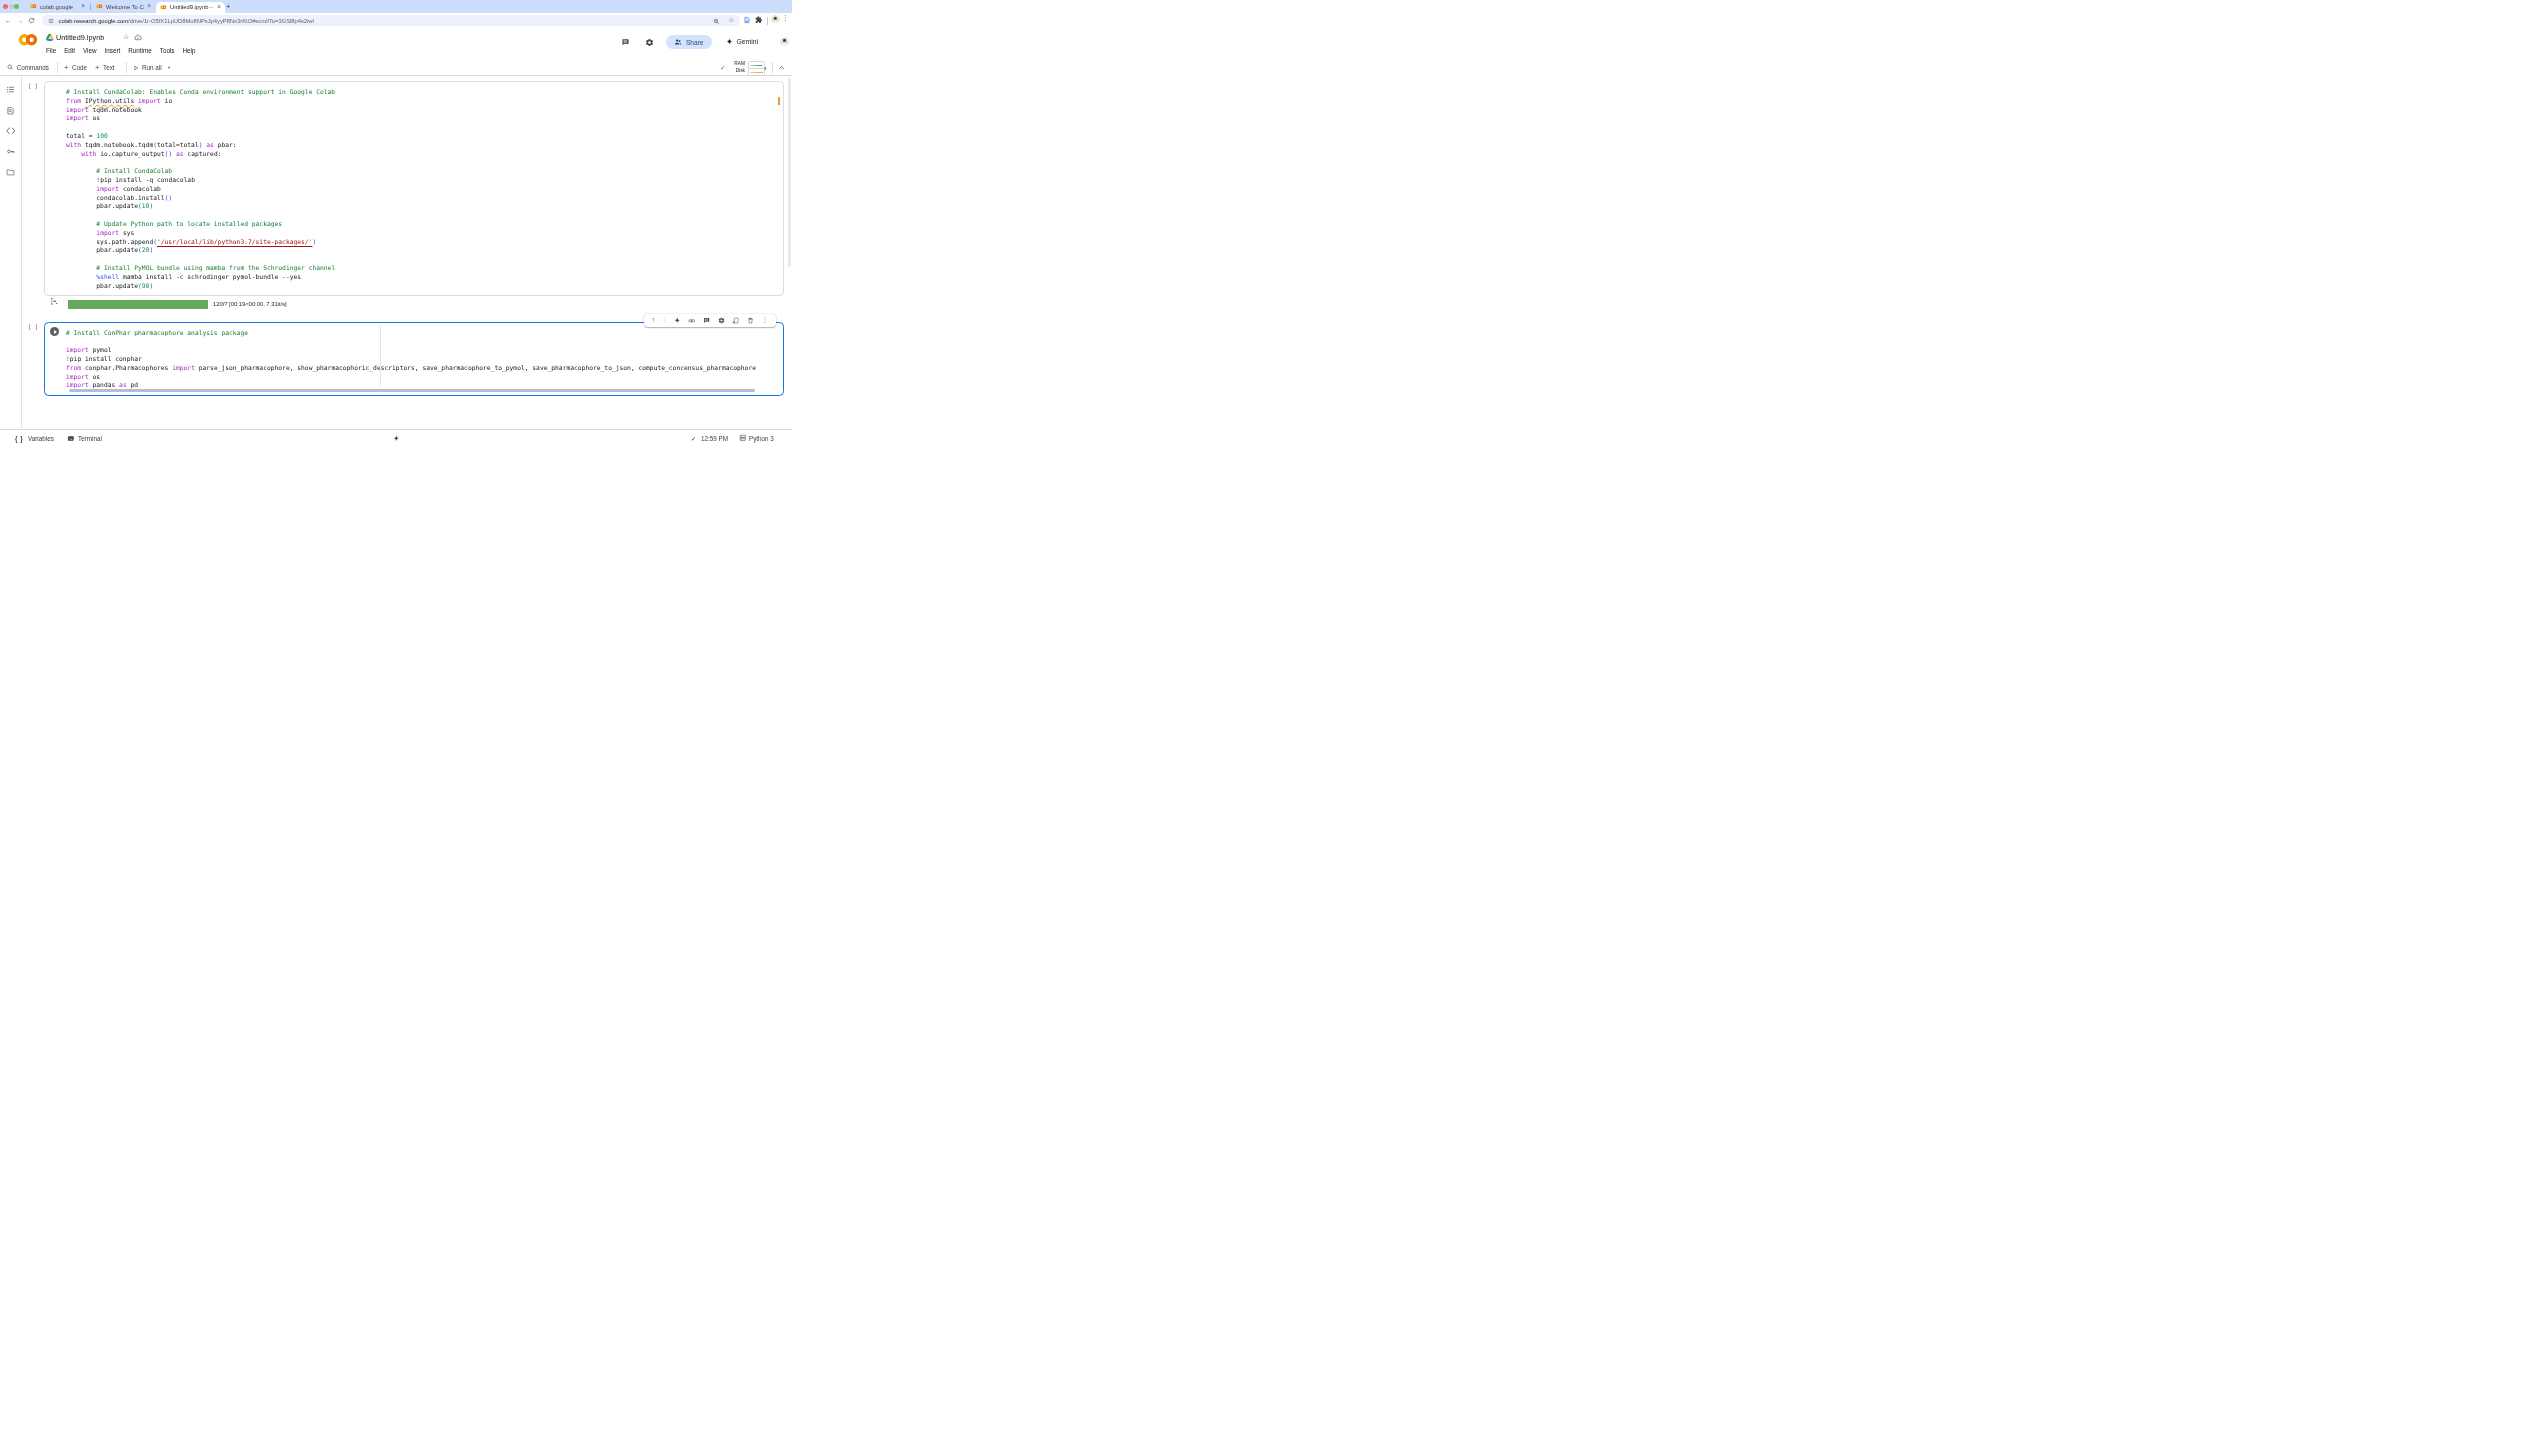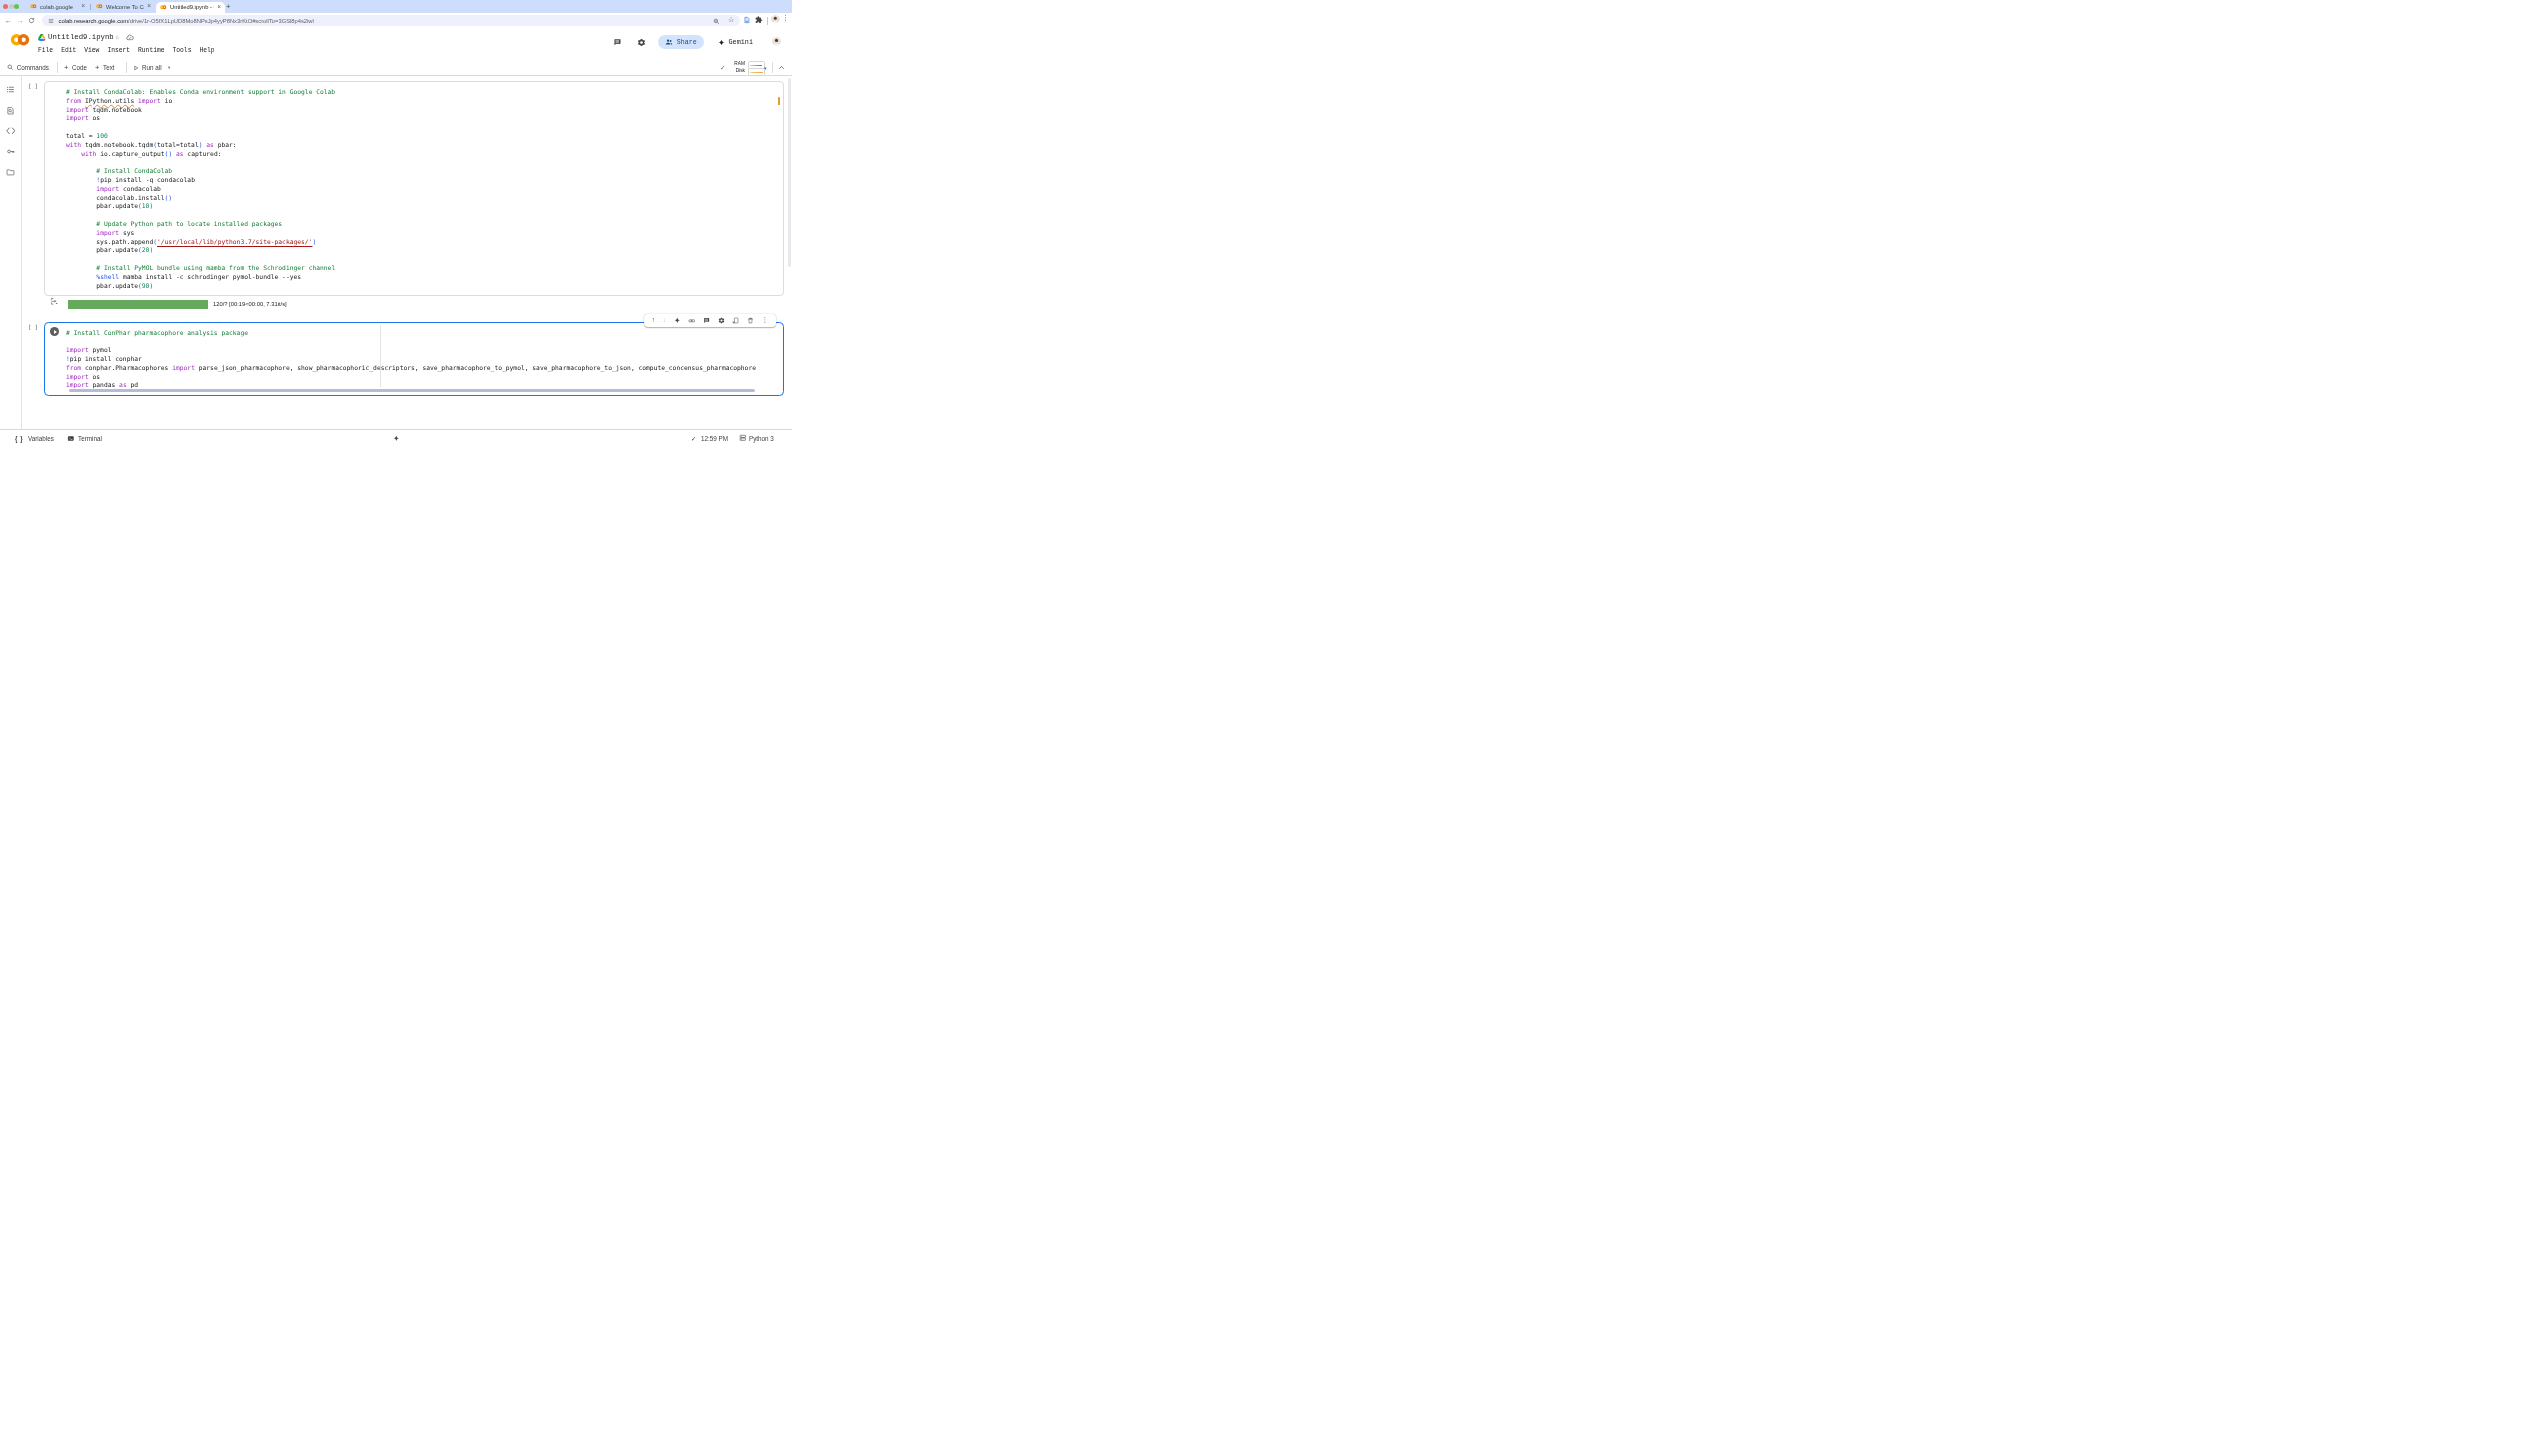--- a/index.html
+++ b/index.html
@@ -25,21 +25,21 @@
   .navg{position:absolute;top:3.5px;font-size:7px;color:#444746;}
   .urlpill{position:absolute;left:42px;top:2px;width:698px;height:11px;border-radius:5.6px;
            background:#eef1fb;display:flex;align-items:center;}
   .urltext{font-size:5.8px;margin-left:4.5px;white-space:nowrap;}
   .urltext .path{color:#5f6368;}
   .pill-ic{position:absolute;top:2px;color:#444746;}
   .rowdiv{position:absolute;left:767px;top:3.5px;width:0.5px;height:8px;background:#aecbfa;}
   .avatar{border-radius:50%;overflow:hidden;}
 
   
-  .appheader{position:absolute;top:28px;left:4px;right:0;height:31px;background:#fff;font-family:Liberation Mono, monospace;}
+  .appheader{position:absolute;top:28px;left:12px;right:0;height:31px;background:#fff;}
   .nbtitle{position:absolute;left:44px;top:4.5px;font-size:7.3px;color:#202124;}
   .hdr-ic{position:absolute;color:#444746;}
   .menubar{position:absolute;left:30px;top:18px;display:flex;font-size:6.3px;color:#202124;}
   .menubar .mi{padding:1px 4px;}
   .sharebtn{position:absolute;left:654px;top:7px;width:46px;height:14px;border-radius:7px;
             background:#d3e3fd;display:flex;align-items:center;justify-content:center;gap:3.5px;
             color:#1f4b72;font-size:6.6px;}
   .geminibtn{position:absolute;left:714px;top:10px;display:flex;align-items:center;gap:3.5px;
              font-size:6.8px;color:#1f1f1f;}
 

